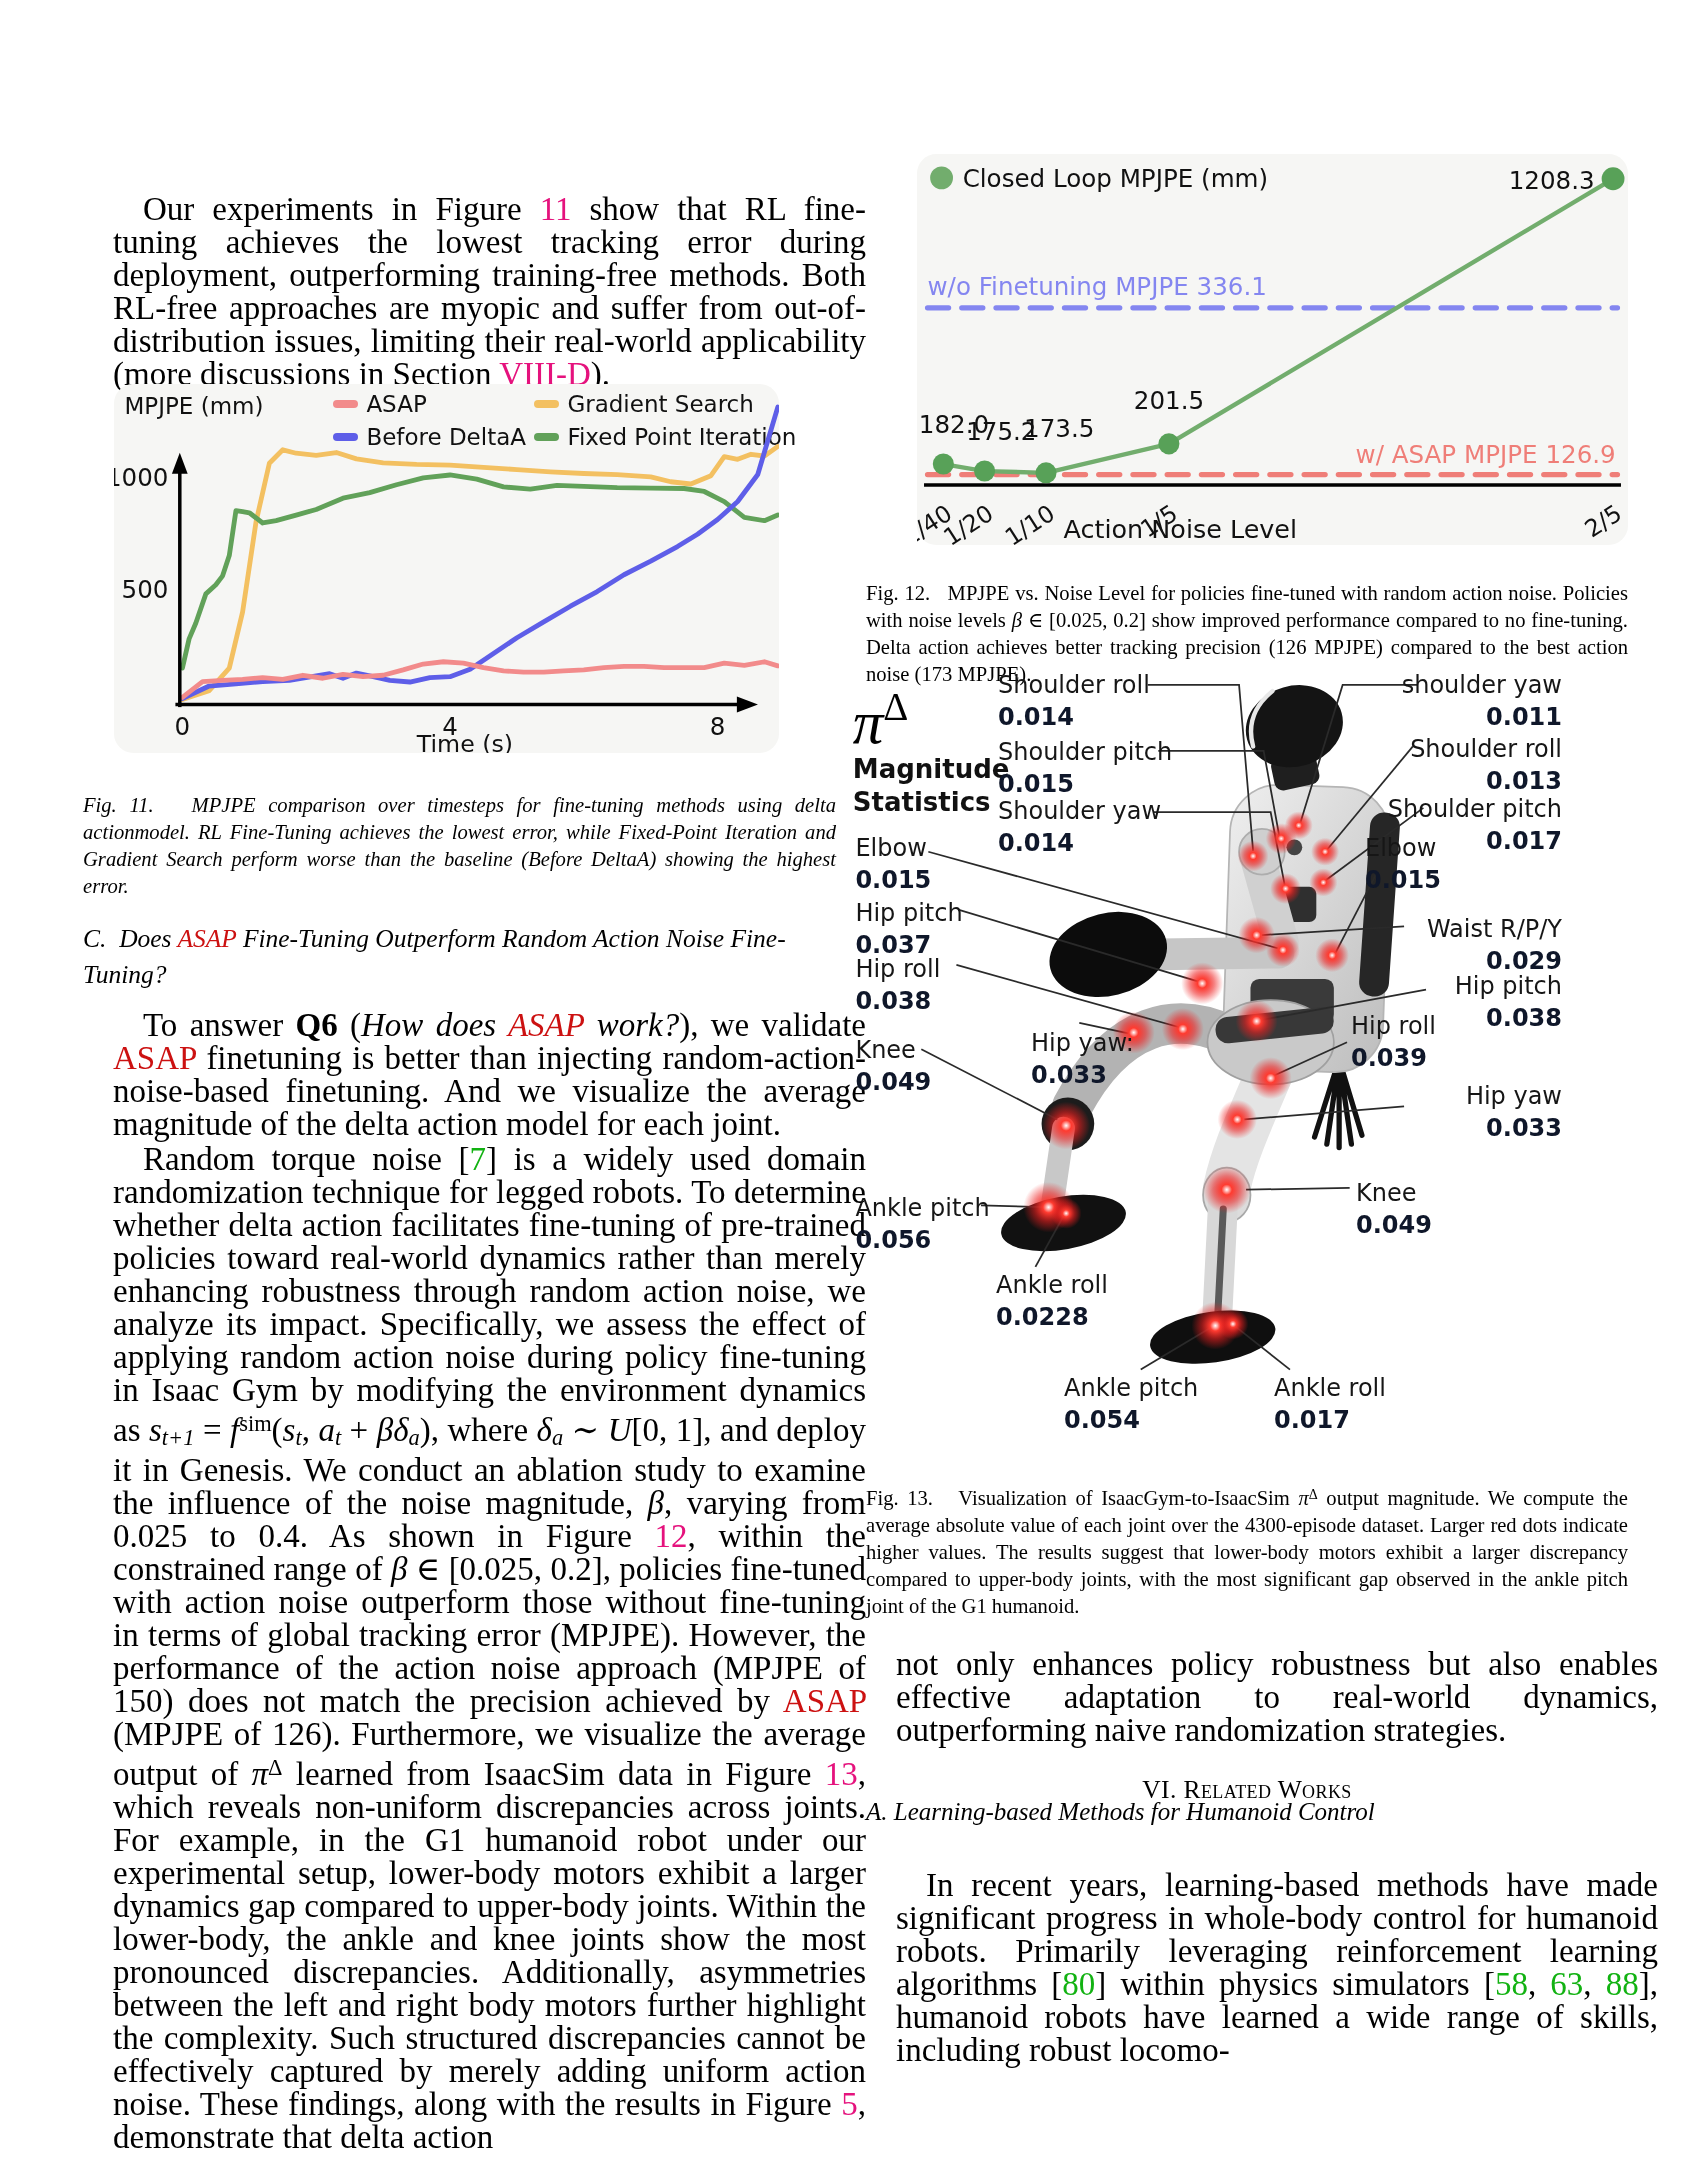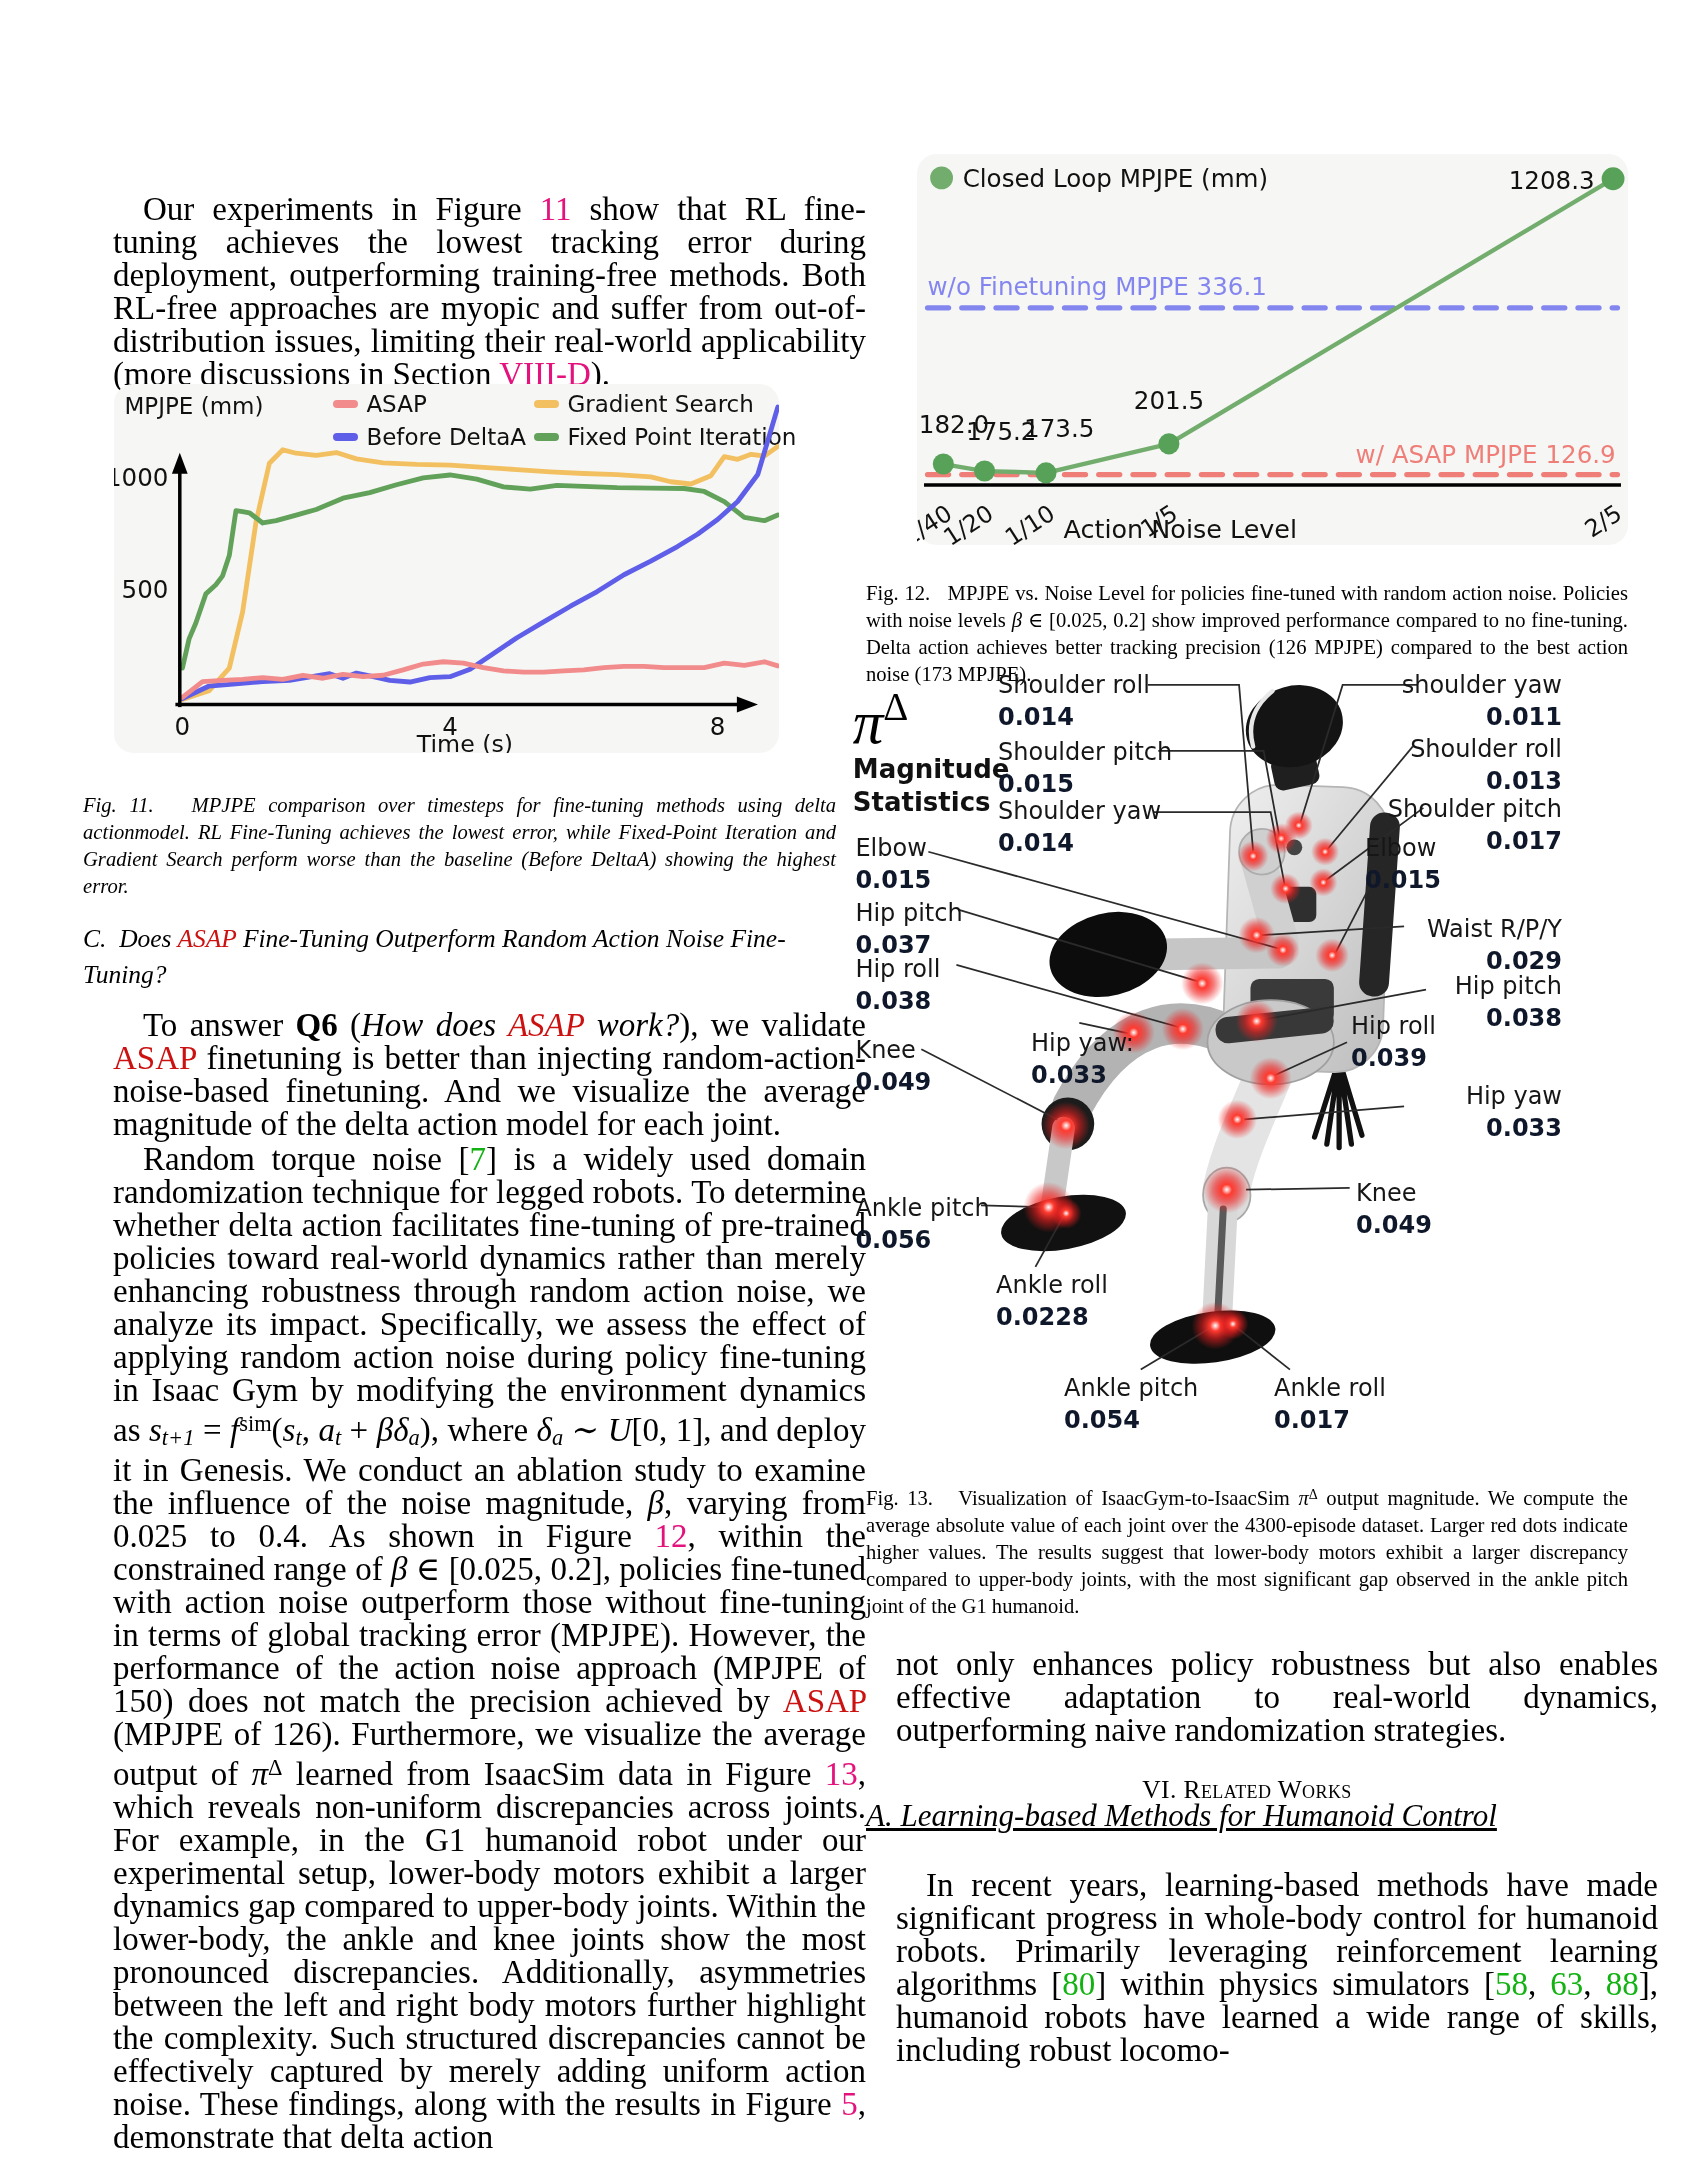--- a/index.html
+++ b/index.html
@@ -4,21 +4,21 @@
 <style>
   html,body{margin:0;padding:0;}
   body{width:1685px;height:2181px;background:#ffffff;position:relative;
        font-family:"Liberation Serif","DejaVu Serif",serif;color:#000;}
   .abs{position:absolute;}
   .body-text{font-size:33px;line-height:33px;text-align:justify;margin-left:30px;}
   .indent{text-indent:30px;}
   .caption{font-size:20.6px;line-height:27px;text-align:justify;}
   .headC{font-size:25.5px;line-height:36px;font-style:italic;}
   .headVI{font-size:25.5px;text-align:center;font-variant:small-caps;letter-spacing:0.4px;}
-  .headA{font-size:31px;font-style:italic;text-decoration:underline;}
+  .headA{font-size:25px;font-style:italic;}
   .seg-pink{color:#e5127d;}
   .seg-green{color:#12b212;}
   .seg-red{color:#cc1111;}
   .seg-redital{color:#cc1111;font-style:italic;}
   .seg-bold{font-weight:bold;}
   .seg-italic{font-style:italic;}
   .seg-math{font-style:italic;}
   .seg-msub{font-style:italic;font-size:0.68em;vertical-align:-0.18em;}
   .seg-rsup{font-size:0.68em;vertical-align:0.45em;}
   .figbox{background:#f6f6f4;border-radius:19.3px;}

